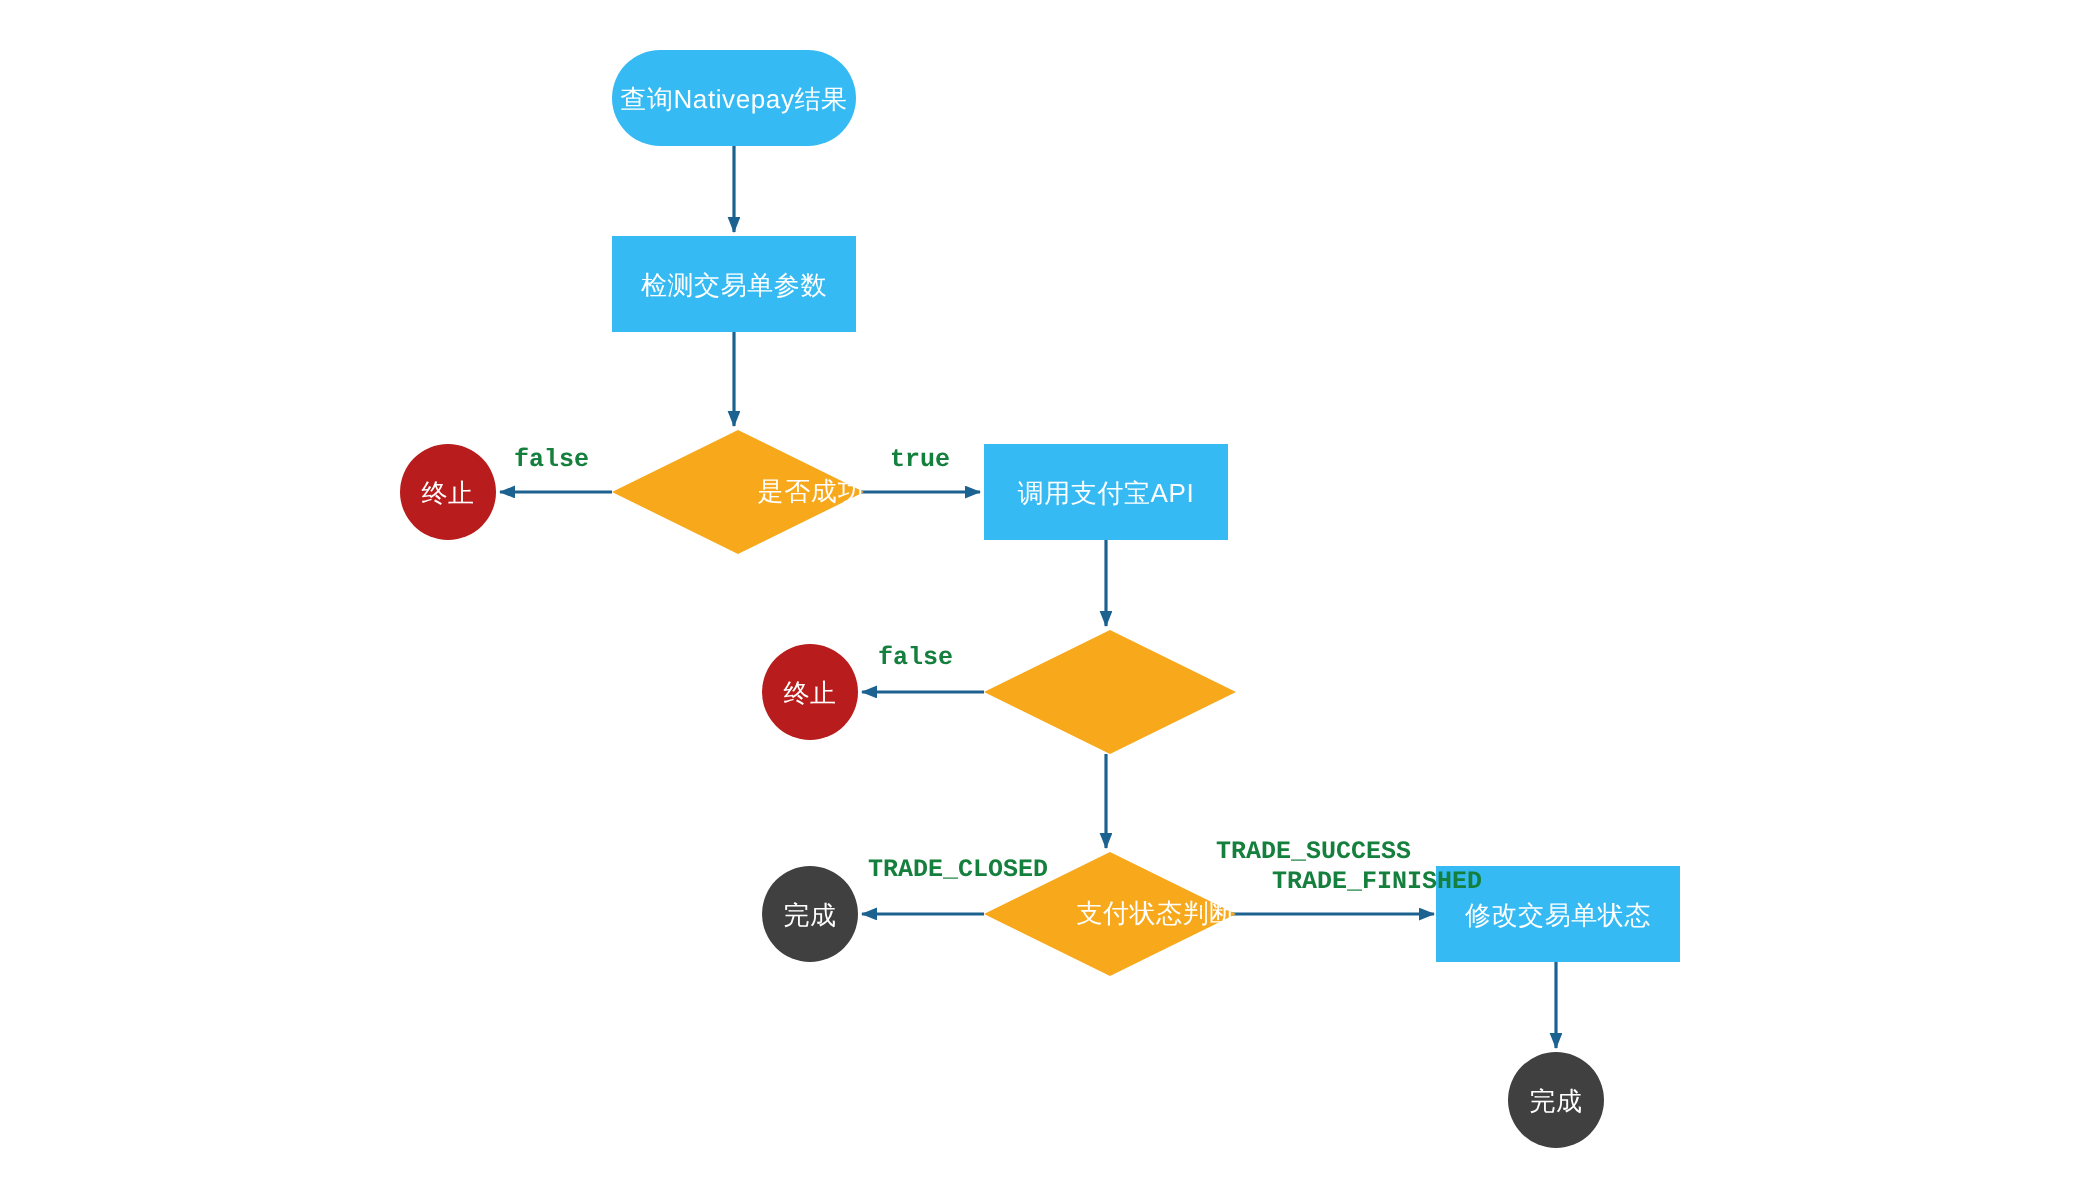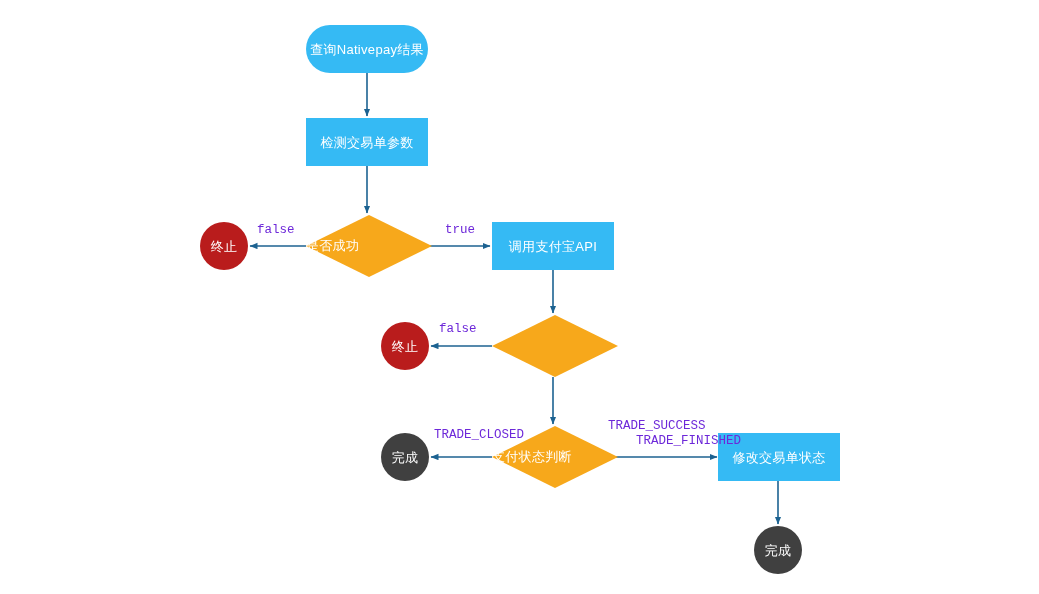--- a/index.html
+++ b/index.html
@@ -49,40 +49,41 @@
   }
   .node-circle {
     border-radius: 50%;
   }
   .node-circle.terminate { background: #b91c1c; }
   .node-circle.done { background: #404040; }
   .node-diamond-wrap {
     position: absolute;
     display: flex;
     align-items: center;
-    justify-content: flex-start;
+    justify-content: flex-end;
   }
   .node-diamond-label {
     position: relative;
     z-index: 2;
     color: #ffffff;
     font-family: "Liberation Sans", sans-serif;
     font-size: 13px;
     white-space: nowrap;
     user-select: none;
     letter-spacing: 0.3px;
   }
   .edge-label {
     position: absolute;
-    color: #6d28d9;
+    color: #15803d;
     font-family: "Liberation Mono", "DejaVu Sans Mono", monospace;
     font-size: 12.5px;
     line-height: 15px;
     white-space: pre;
     user-select: none;
+    font-weight: bold;
   }
 </style>
 </head>
 <body>
 
 <div id="canvas">
 
   <svg class="svg-layer" viewBox="0 0 1039 594" xmlns="http://www.w3.org/2000/svg">
     <defs>
       <marker id="arrow" markerWidth="9" markerHeight="9" refX="7.5" refY="3.2" orient="auto" markerUnits="userSpaceOnUse">

